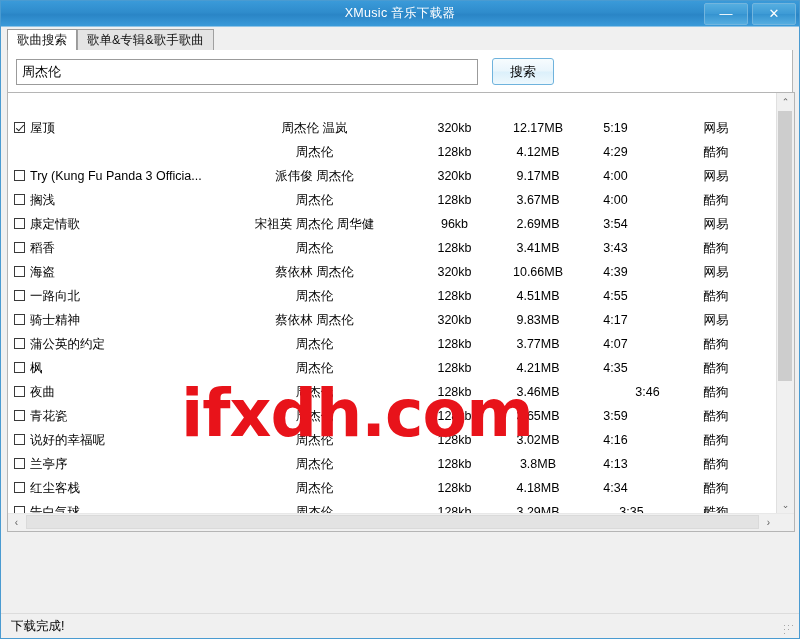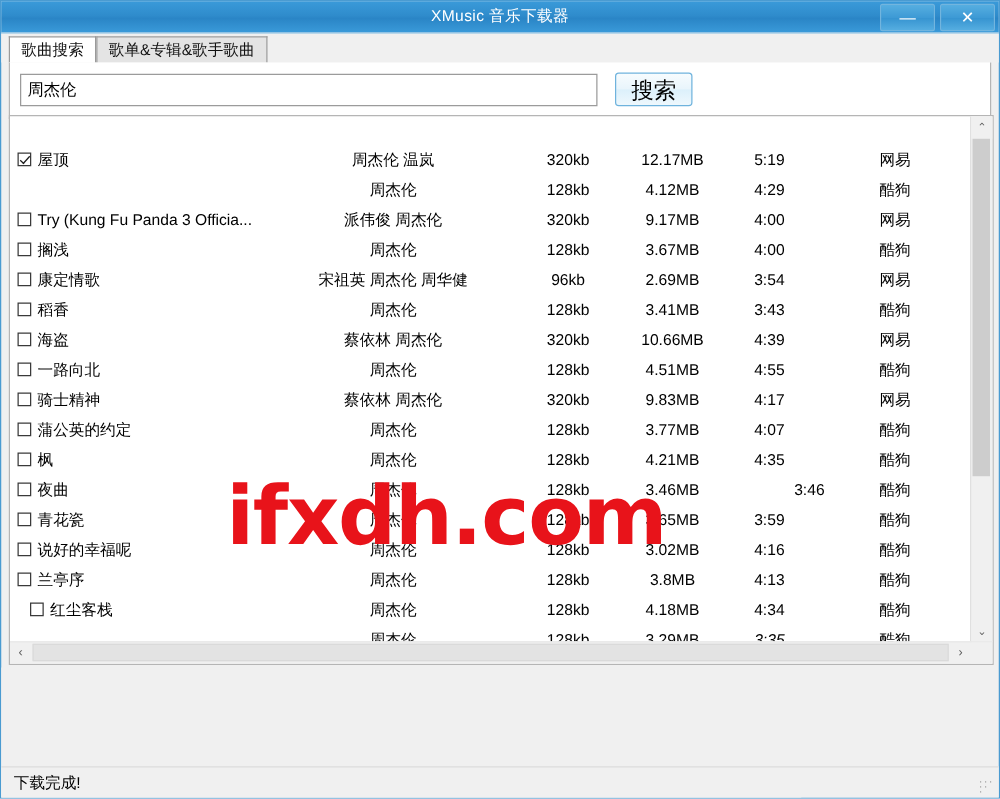--- a/index.html
+++ b/index.html
@@ -123,21 +123,21 @@
     outline: none;
   }
   .search-btn {
     margin-left: 14px;
     width: 62px;
     height: 27px;
     box-sizing: border-box;
     border: 1px solid #6fb3dd;
     border-radius: 3px;
     background: linear-gradient(to bottom, #f7fcfe 0%, #e9f5fc 48%, #dcf0fb 52%, #eef8fd 100%);
-    font-size: 18px;
+    font-size: 13px;
     font-family: "Liberation Sans", "DejaVu Sans", sans-serif;
     color: #000;
     cursor: pointer;
   }
 
   
   .listframe {
     position: absolute;
     left: 6px;
     top: 91px;
@@ -492,32 +492,33 @@
         </div>
         <div class="row">
           <div class="cell" style="left: 0px; width: 204px; padding-left: 6px;"><span class="cb"></span><span>兰亭序</span></div>
           <div class="cell center" style="left: 210px; width: 193px;">周杰伦</div>
           <div class="cell center" style="left: 403px; width: 87px;">128kb</div>
           <div class="cell center" style="left: 490px; width: 80px;">3.8MB</div>
           <div class="cell center" style="left: 570px; width: 75px;">4:13</div>
           <div class="cell center" style="left: 645px; width: 126px;">酷狗</div>
         </div>
         <div class="row">
-          <div class="cell" style="left: 0px; width: 204px; padding-left: 16px;"><span class="cb"></span><span>红尘客栈</span></div>
+          <div class="cell" style="left: 0px; width: 204px; padding-left: 6px;"><span class="cb"></span><span>红尘客栈</span></div>
           <div class="cell center" style="left: 210px; width: 193px;">周杰伦</div>
           <div class="cell center" style="left: 403px; width: 87px;">128kb</div>
           <div class="cell center" style="left: 490px; width: 80px;">4.18MB</div>
           <div class="cell center" style="left: 570px; width: 75px;">4:34</div>
           <div class="cell center" style="left: 645px; width: 126px;">酷狗</div>
         </div>
         <div class="row">
+          <div class="cell" style="left: 0px; width: 204px; padding-left: 6px;"><span class="cb"></span><span>告白气球</span></div>
           <div class="cell center" style="left: 210px; width: 193px;">周杰伦</div>
           <div class="cell center" style="left: 403px; width: 87px;">128kb</div>
           <div class="cell center" style="left: 490px; width: 80px;">3.29MB</div>
-          <div class="cell center" style="left: 570px; width: 75px; font-style: italic;">3:35</div>
+          <div class="cell center" style="left: 586px; width: 75px;">3:35</div>
           <div class="cell center" style="left: 645px; width: 126px;">酷狗</div>
         </div>
       </div>
 
     <div class="vscroll">
       <div class="sbtn up">⌃</div>
       <div class="vthumb"></div>
       <div class="sbtn down">⌄</div>
     </div>
 

